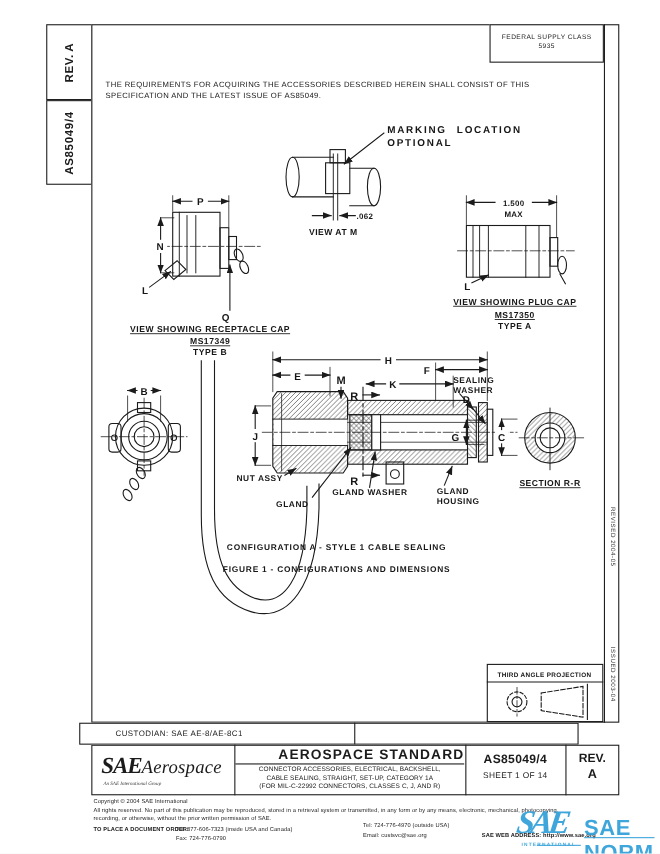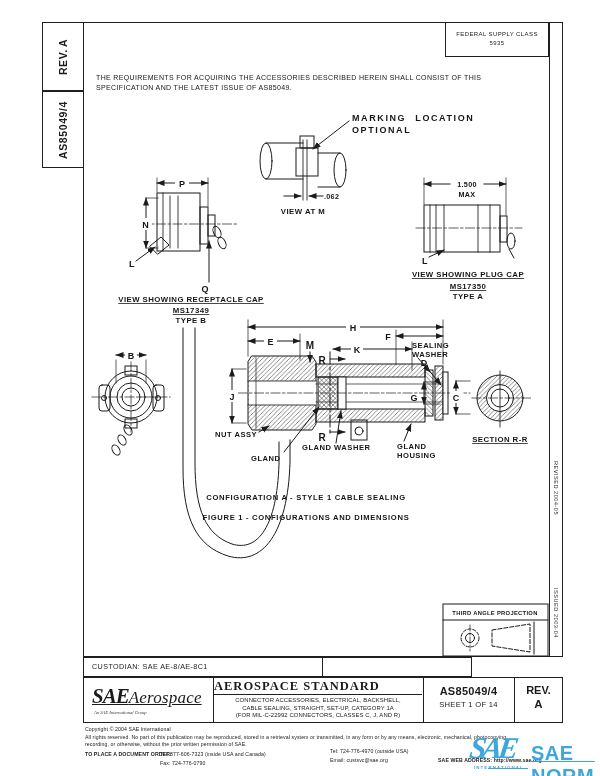--- a/index.html
+++ b/index.html
@@ -47,22 +47,22 @@
   .labels .t10{font-size:10px;font-weight:bold;}
   .labels .cap{font-size:7.8px;font-weight:bold;letter-spacing:.45px;}
   .labels .cap2{font-size:7.6px;font-weight:bold;letter-spacing:.7px;}
   .labels .capu{text-decoration:underline;}
   .labels .mk{font-size:9px;font-weight:bold;letter-spacing:1.6px;word-spacing:5px;}
   .labels .tiny{font-size:5.8px;font-weight:bold;letter-spacing:.3px;}
   .labels .mid{text-anchor:middle;}
 
   
   .custext{font-size:7.2px;letter-spacing:.4px;line-height:17px;padding-left:8px;}
-  .tb-title{font-size:12.5px;font-weight:bold;letter-spacing:1px;text-align:left;line-height:16px;
-            border-bottom:1.2px solid #1f1f1f;font-family:Liberation Serif, serif;}
+  .tb-title{font-size:12.5px;font-weight:bold;letter-spacing:1px;text-align:right;line-height:16px;
+            border-bottom:1.2px solid #1f1f1f;}
   .tb-sub{font-size:5.9px;line-height:7.6px;text-align:center;padding-top:2px;letter-spacing:.1px;}
   .tb-num{font-size:11px;font-weight:bold;text-align:center;padding-top:7px;letter-spacing:.3px;}
   .tb-sheet{font-size:7.6px;text-align:center;padding-top:3px;letter-spacing:.3px;}
   .tb-rev{font-size:11px;font-weight:bold;text-align:center;padding-top:6px;}
   .tb-reva{font-size:11.5px;font-weight:bold;text-align:center;padding-top:2px;}
   .logo-sae{font-family:"Liberation Serif",serif;font-style:italic;font-weight:900;font-size:21px;letter-spacing:-1px;}
   .logo-aero{font-family:"Liberation Serif",serif;font-style:italic;font-size:17px;letter-spacing:.2px;}
   .logo-tag{font-family:"Liberation Serif",serif;font-style:italic;font-size:4.6px;color:#333;margin-top:1px;margin-left:2px;}
 
   .legal{font-size:5.2px;letter-spacing:.1px;white-space:nowrap;color:#222;}
@@ -316,28 +316,28 @@
 
       <text class="cap capu mid" x="500" y="442">SECTION R-R</text>
 
       <text class="cap2 mid" x="306" y="500">CONFIGURATION A - STYLE 1 CABLE SEALING</text>
       <text class="cap2 mid" x="306" y="520">FIGURE 1 - CONFIGURATIONS AND DIMENSIONS</text>
 
       <text class="tiny mid" x="495" y="615">THIRD ANGLE PROJECTION</text>
     </g>
   </svg>
 
-  <div class="box" style="left:83px;top:657px;width:389px;height:20px;">
+  <div class="box" style="left:72px;top:657px;width:454px;height:20px;padding-left:24px;">
     <div class="custext">CUSTODIAN:  SAE AE-8/AE-8C1</div>
   </div>
   <div class="vline" style="left:322px;top:657px;height:20px;border-left-width:1.2px;"></div>
 
   <div class="box" style="left:83px;top:677px;width:480px;height:46px;"></div>
   <div class="abs" style="left:85px;top:679px;width:126px;height:42px;">
-    <div style="padding:5px 0 0 7px;white-space:nowrap;text-decoration:underline;">
+    <div style="padding:5px 0 0 7px;white-space:nowrap;">
       <span class="logo-sae">SAE</span><span class="logo-aero">Aerospace</span>
     </div>
     <div class="logo-tag" style="padding-left:7px;">An SAE International Group</div>
   </div>
   <div class="vline" style="left:213px;top:677px;height:46px;border-left-width:1.2px;"></div>
   <div class="abs" style="left:214px;top:678px;width:208px;height:44px;">
     <div class="tb-title">AEROSPACE STANDARD</div>
     <div class="tb-sub">CONNECTOR ACCESSORIES, ELECTRICAL, BACKSHELL,</div>
     <div class="tb-sub" style="padding-top:0;">CABLE SEALING, STRAIGHT, SET-UP, CATEGORY 1A</div>
     <div class="tb-sub" style="padding-top:0;">(FOR MIL-C-22992 CONNECTORS, CLASSES C, J, AND R)</div>

